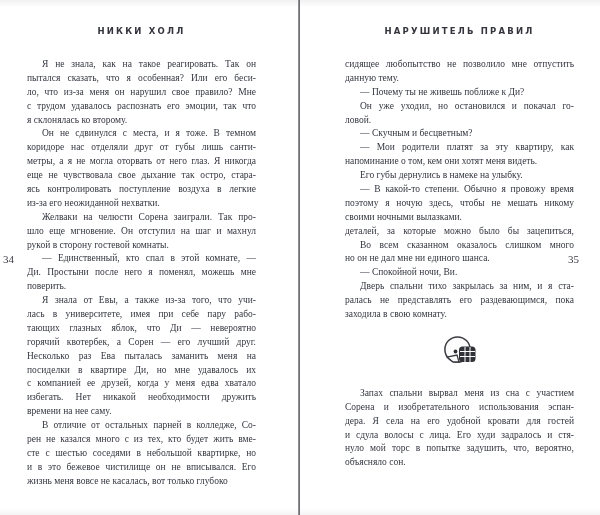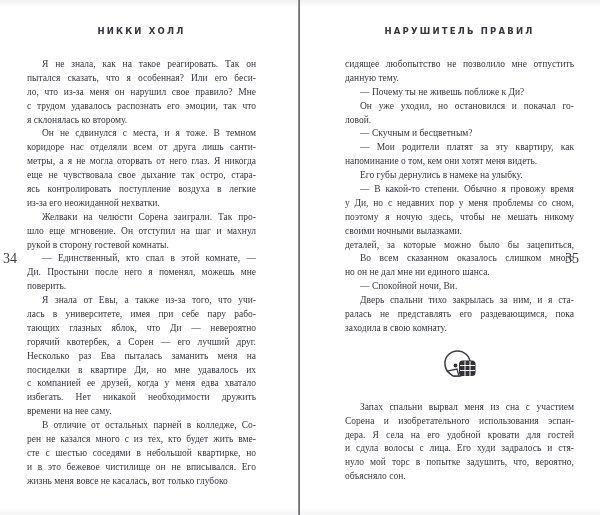--- a/index.html
+++ b/index.html
@@ -30,21 +30,21 @@
     font-size:9.5px;line-height:13.9px;height:13.9px;
     text-align:justify;text-align-last:justify;
     white-space:normal;overflow:hidden;
   }
   .line.last{text-align-last:left;}
   .line.indent{text-indent:15px;}
   .ornament{height:38px;margin:13px 0 14px 0;text-align:center;}
   .ornament svg{display:inline-block;}
   .pagenum{
     position:absolute;top:253px;
-    font-size:14px;color:#3b3c44;line-height:12px;
+    font-size:11px;color:#3b3c44;line-height:12px;
   }
   .pagenum.left-num{left:3px;}
   .pagenum.right-num{right:21px;}
 </style>
 </head>
 <body>
 
 <div class="spread">
 
   <div class="page left">
@@ -52,21 +52,21 @@
     <div class="column">
         <div class="para">
           <div class="line indent">Я не знала, как на такое реагировать. Так он</div>
           <div class="line">пытался сказать, что я особенная? Или его беси-</div>
           <div class="line">ло, что из-за меня он нарушил свое правило? Мне</div>
           <div class="line">с трудом удавалось распознать его эмоции, так что</div>
           <div class="line last">я склонялась ко второму.</div>
         </div>
         <div class="para">
           <div class="line indent">Он не сдвинулся с места, и я тоже. В темном</div>
-          <div class="line">коридоре нас отделяли всем от друга лишь санти-</div>
+          <div class="line">коридоре нас отделяли друг от губы лишь санти-</div>
           <div class="line">метры, а я не могла оторвать от него глаз. Я никогда</div>
           <div class="line">еще не чувствовала свое дыхание так остро, стара-</div>
           <div class="line">ясь контролировать поступление воздуха в легкие</div>
           <div class="line last">из-за его неожиданной нехватки.</div>
         </div>
         <div class="para">
           <div class="line indent">Желваки на челюсти Сорена заиграли. Так про-</div>
           <div class="line">шло еще мгновение. Он отступил на шаг и махнул</div>
           <div class="line last">рукой в сторону гостевой комнаты.</div>
         </div>
@@ -120,21 +120,20 @@
           </div>
           <div class="para">
             <div class="line indent">— Мои родители платят за эту квартиру, как</div>
             <div class="line last">напоминание о том, кем они хотят меня видеть.</div>
           </div>
           <div class="para">
             <div class="line last indent">Его губы дернулись в намеке на улыбку.</div>
           </div>
           <div class="para">
             <div class="line indent">— В какой-то степени. Обычно я провожу время</div>
-            <div class="line">у Ди, но с недавних пор у меня проблемы со сном,</div>
             <div class="line">поэтому я ночую здесь, чтобы не мешать никому</div>
             <div class="line last">своими ночными вылазками.</div>
           </div>
           <div class="para">
             <div class="line">деталей, за которые можно было бы зацепиться,</div>
             <div class="line indent">Во всем сказанном оказалось слишком много</div>
             <div class="line last">но он не дал мне ни единого шанса.</div>
           </div>
           <div class="para">
             <div class="line last indent">— Спокойной ночи, Ви.</div>

